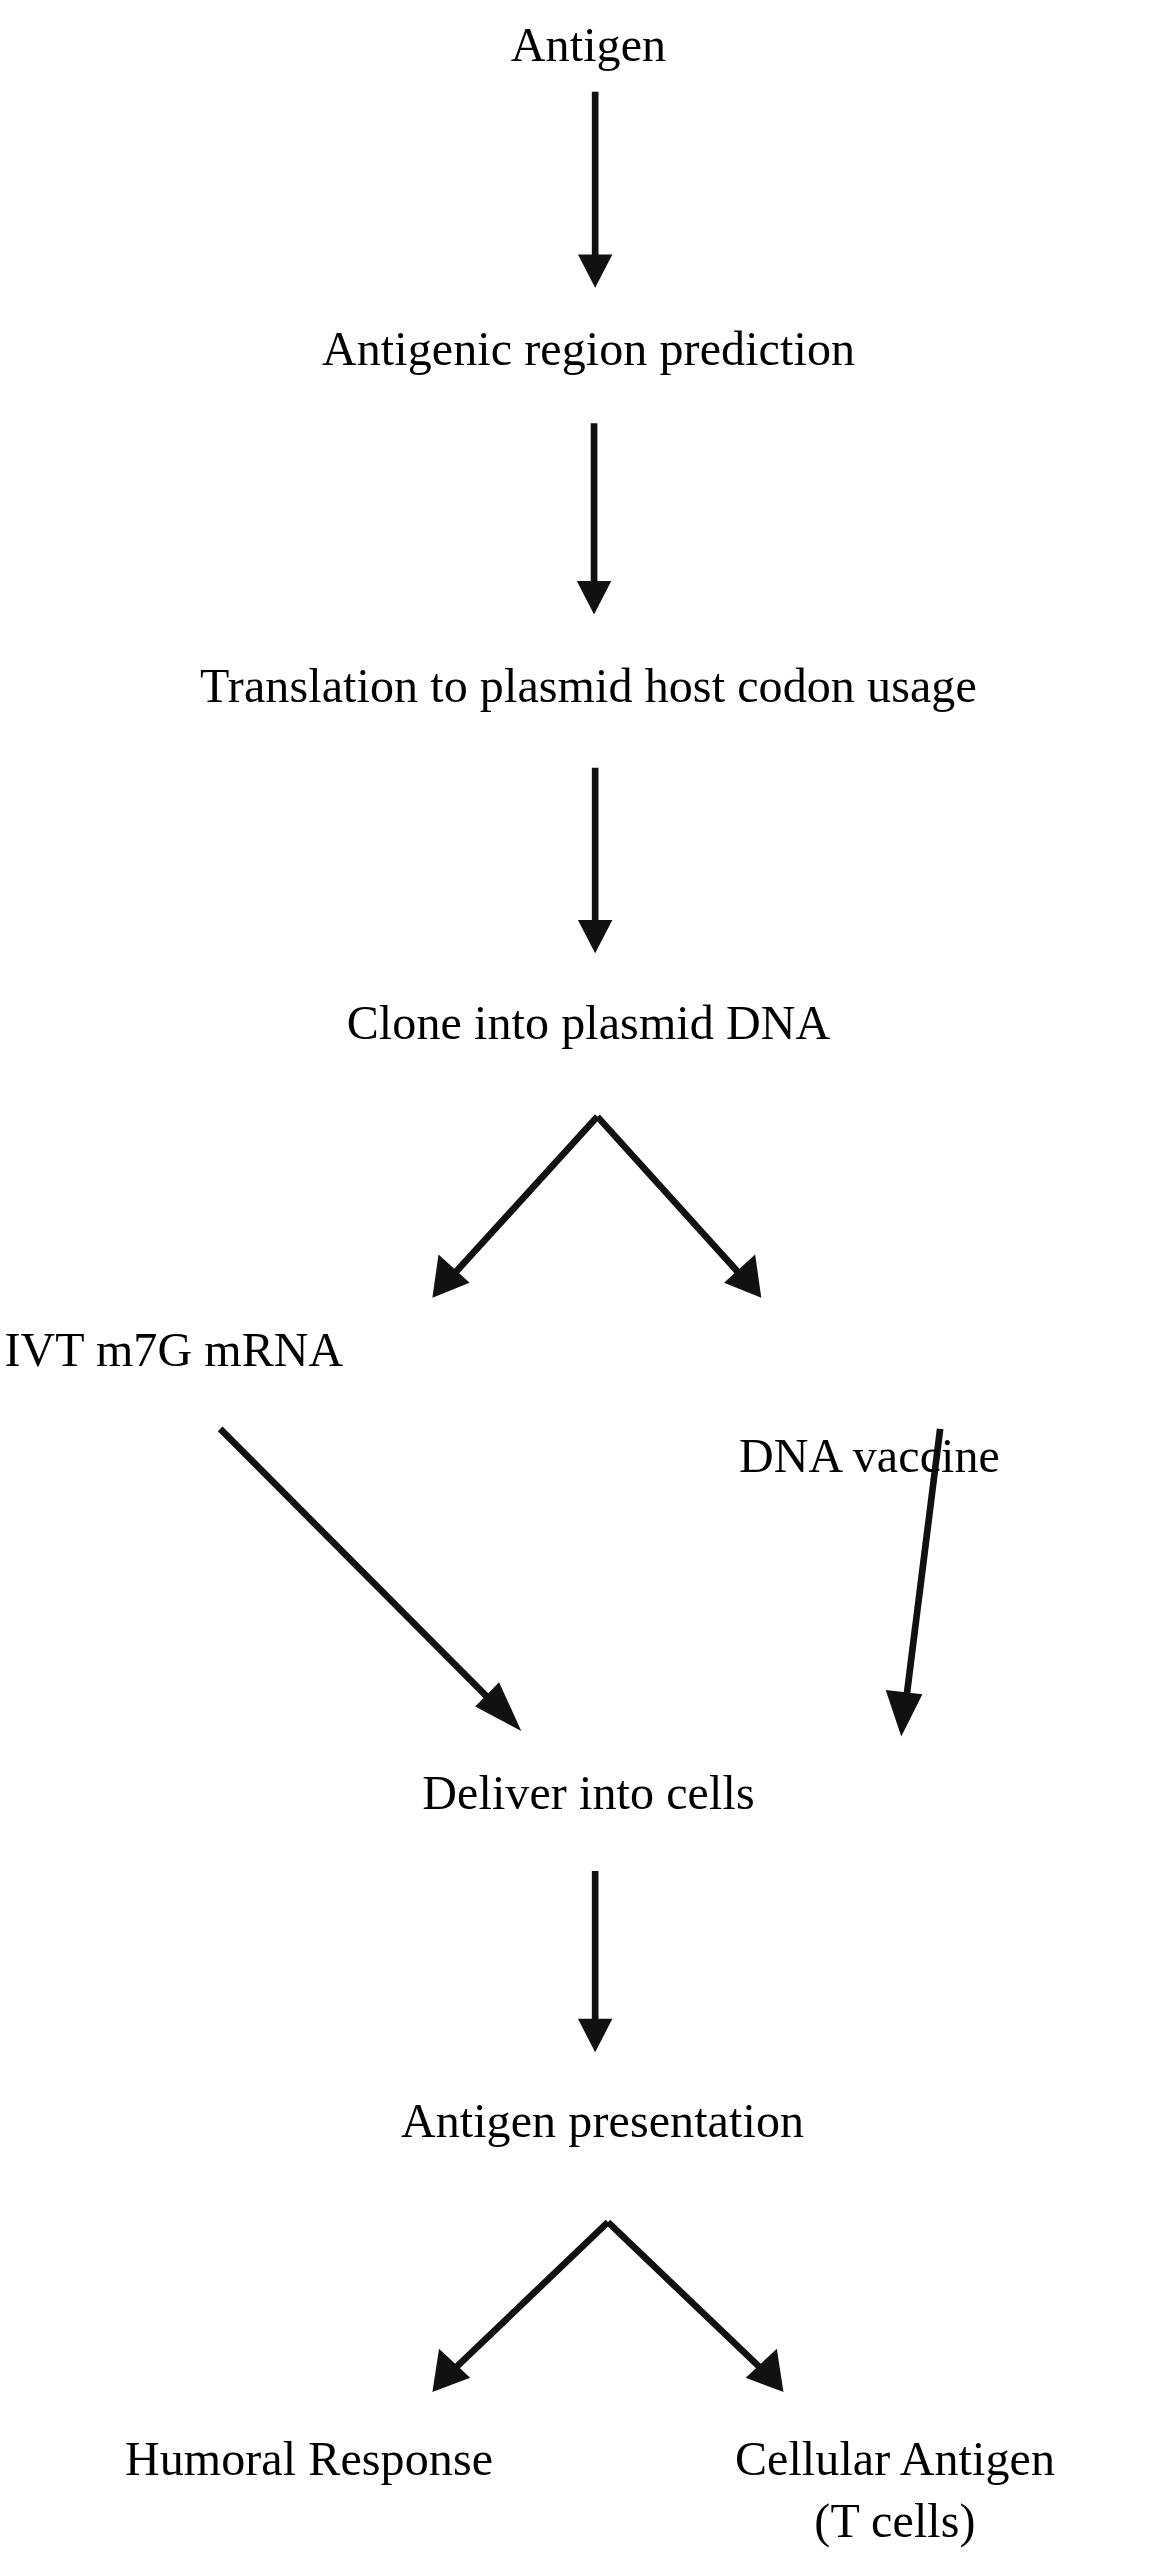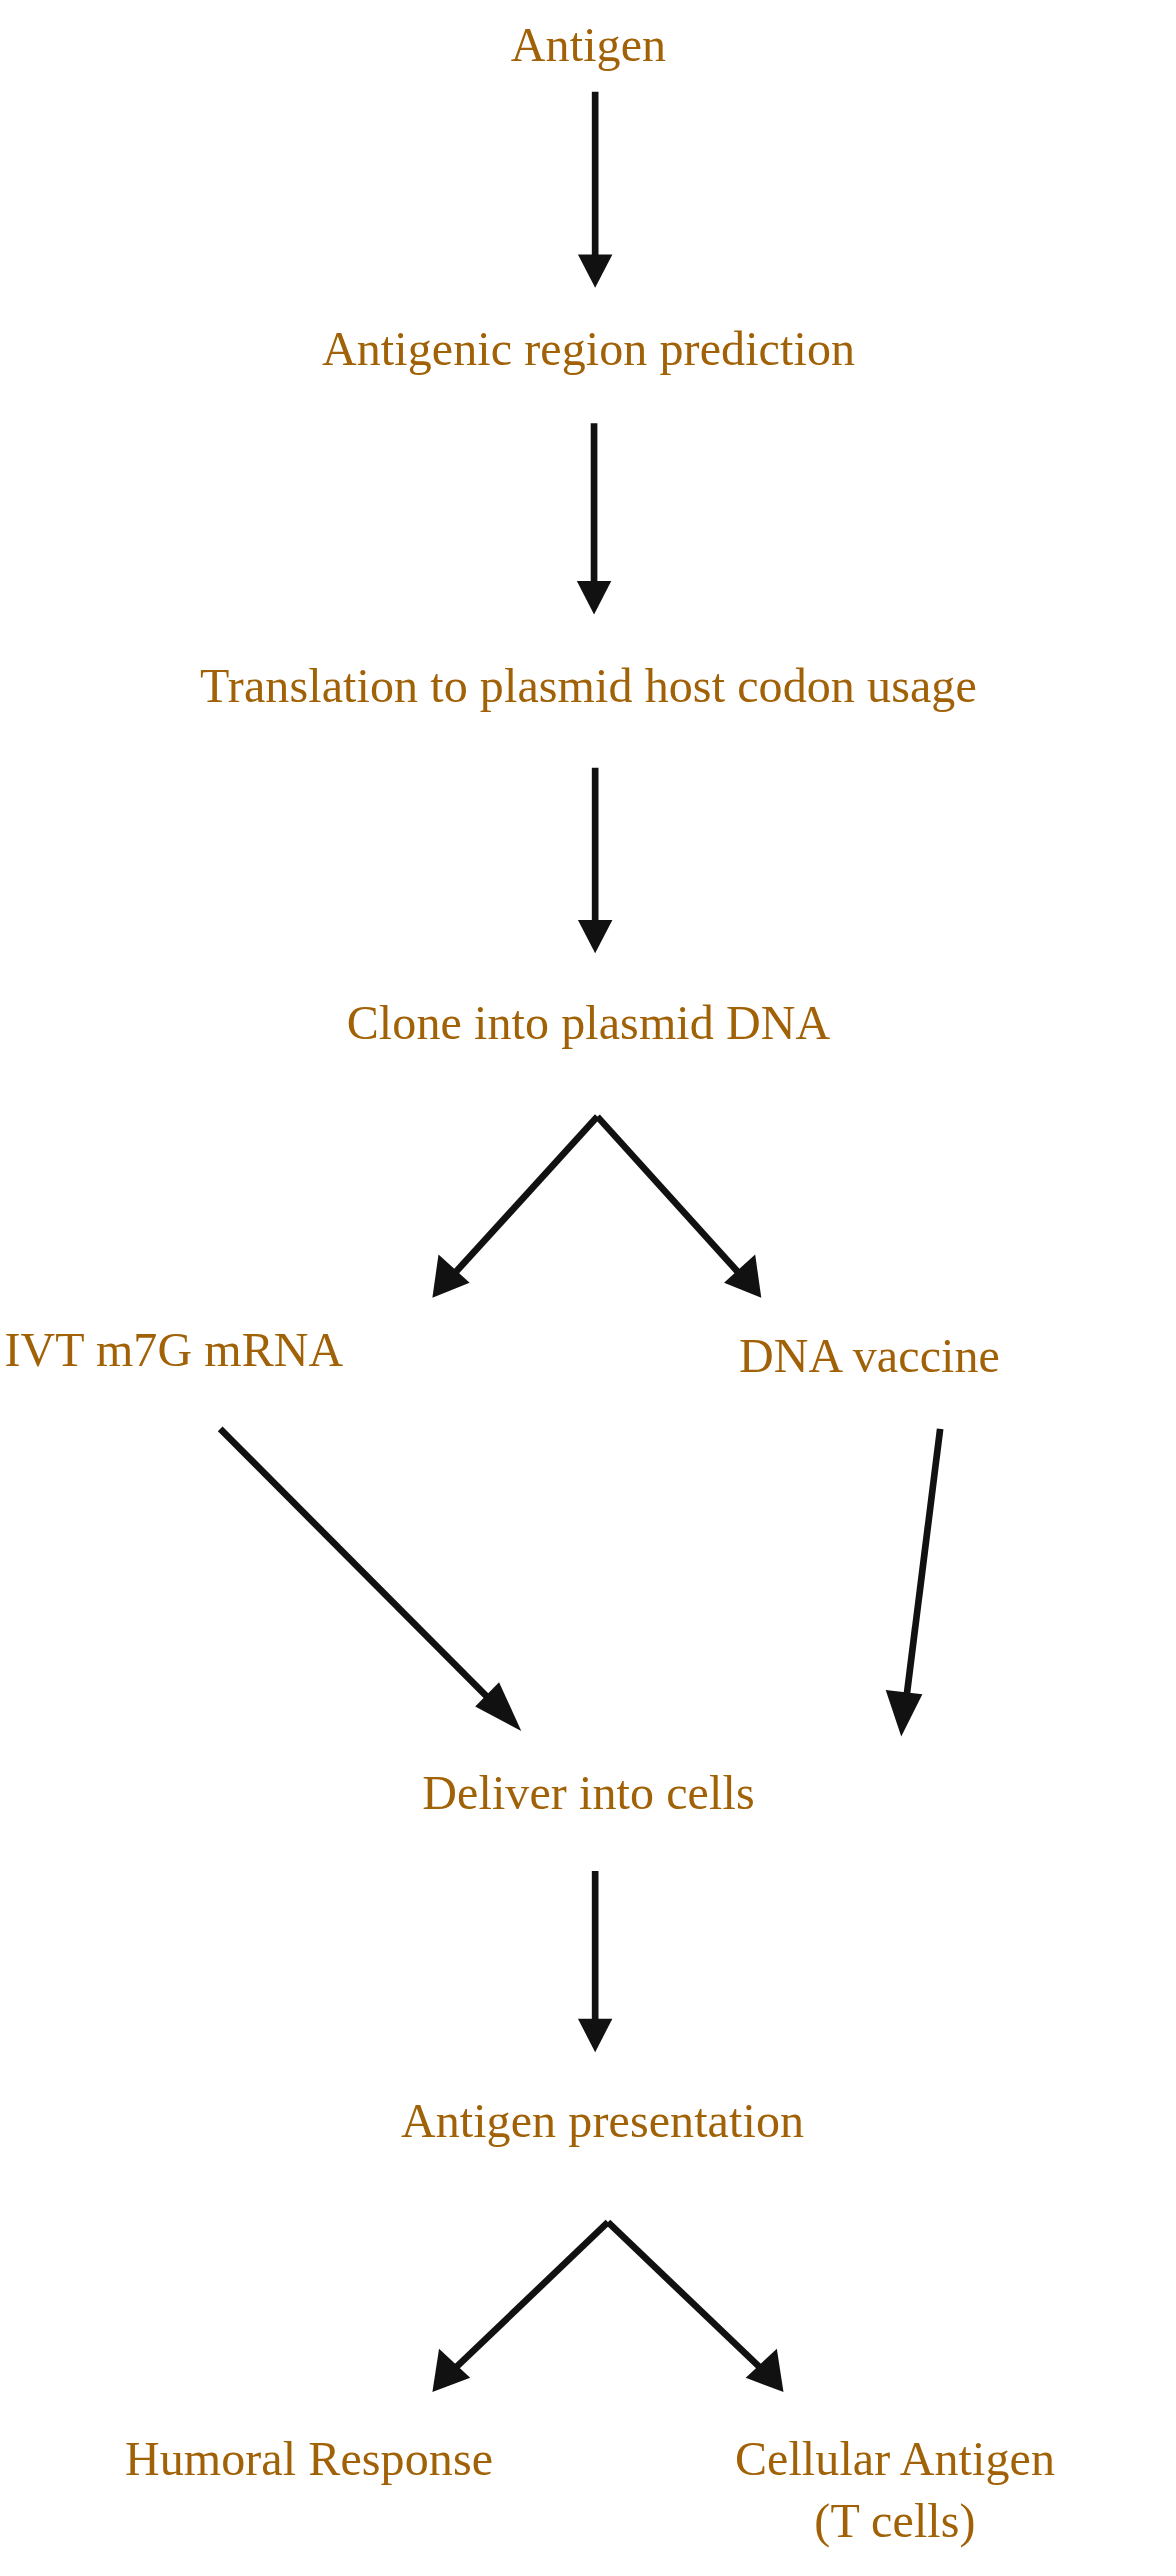--- a/index.html
+++ b/index.html
@@ -24,21 +24,21 @@
     left: 0;
     top: 0;
     width: 1177px;
     height: 2576px;
     pointer-events: none;
   }
   .node {
     position: absolute;
     text-align: center;
     line-height: 1.22;
-    color: #a16207;
+    color: #000000;
     white-space: nowrap;
     font-weight: 400;
     letter-spacing: 0.1px;
   }
   .node.two-line {
     white-space: normal;
     line-height: 1.30;
   }
   .node-line {
     display: block;
@@ -60,21 +60,21 @@
   #node-clone {
     left: 0; top: 994px; width: 1177px;
     font-size: 48px;
   }
   #node-ivt {
     left: 4.4px; top: 1321px; width: 444px;
     text-align: left;
     font-size: 48px;
   }
   #node-dna-vaccine {
-    left: 739px; top: 1327px; width: 433px;
+    left: 739px; top: 1427px; width: 433px;
     text-align: left;
     font-size: 48px;
   }
   #node-deliver {
     left: 0; top: 1764px; width: 1177px;
     font-size: 48px;
   }
   #node-antigen-presentation {
     left: 0; top: 2092px; width: 1177px;
     font-size: 48px;

